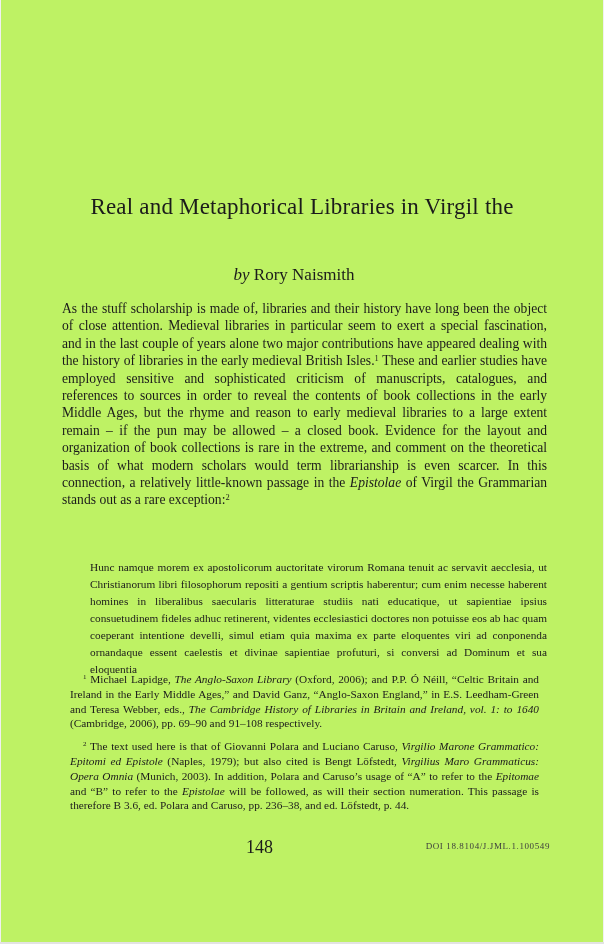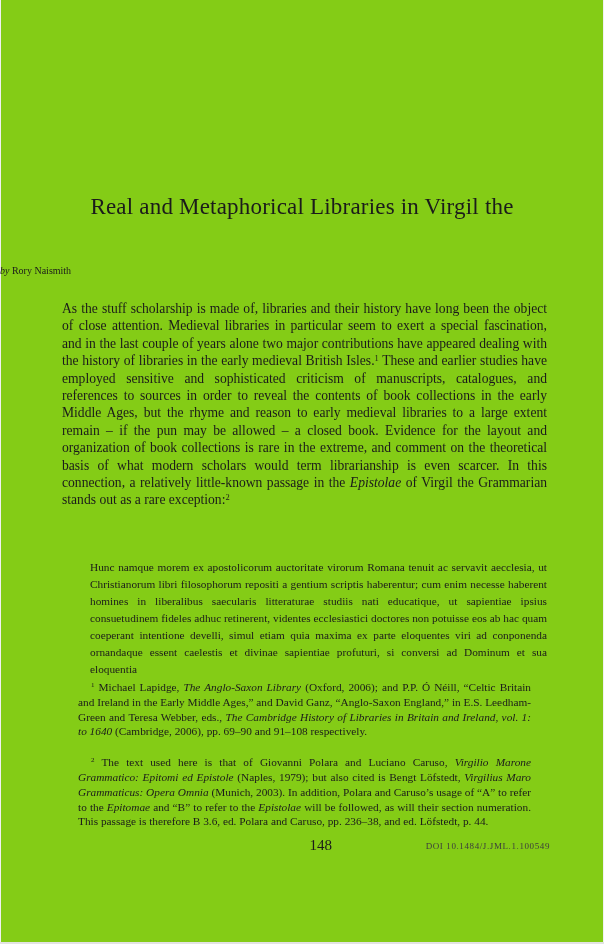--- a/index.html
+++ b/index.html
@@ -1,38 +1,38 @@
 <!DOCTYPE html>
 <html><head>
 <meta charset="utf-8">
 <style>
   html, body { margin: 0; padding: 0; background: #ffffff; }
   .page {
     position: relative;
     width: 604px;
     height: 944px;
-    background: #84cc16;
+    background: #bef264;
     font-family: "Liberation Serif", serif;
     color: #1b1b1b;
     box-shadow: inset 0 -2px 0 #e3e3e3, inset 1px 0 0 #f0f0f0, inset -1px 0 0 #f0f0f0;
     overflow: hidden;
   }
   .title {
     position: absolute;
     top: 191px; left: 0; right: 0;
     text-align: center;
     font-size: 23px;
     line-height: 32px;
     letter-spacing: 0.2px;
   }
   .byline {
     position: absolute;
     top: 265px; left: 0; right: 16px;
-    text-align: left;
-    font-size: 10px;
+    text-align: center;
+    font-size: 17px;
   }
   .body-par {
     position: absolute;
     top: 300px; left: 62px;
     width: 485px;
     font-size: 13.6px;
     line-height: 17.4px;
     text-align: justify;
   }
   .block-quote {
@@ -44,34 +44,34 @@
     text-align: justify;
   }
   .footnotes {
     position: absolute;
     top: 664px; left: 62px;
     width: 485px;
     font-size: 11.3px;
     line-height: 14.8px;
     text-align: justify;
   }
-  .footnote { text-indent: 13px; margin: 16px; }
+  .footnote { text-indent: 13px; margin: 8px; }
   sup {
     font-size: 0.62em;
     line-height: 0;
     vertical-align: baseline;
     position: relative;
     top: -0.55em;
   }
   .page-number {
     position: absolute;
     top: 837px; left: 246px;
     width: 86px;
-    text-align: right;
-    font-size: 15px;
+    text-align: left;
+    font-size: 18px;
   }
   .doi {
     position: absolute;
     top: 841px; right: 54px;
     font-size: 9px;
     letter-spacing: 0.6px;
     color: #3d3d3d;
   }
 </style>
 </head>
@@ -89,15 +89,15 @@
 
   <blockquote class="block-quote" style="margin:0;"><span>Hunc namque morem ex apostolicorum auctoritate virorum Romana tenuit ac servavit aecclesia, ut Christianorum libri filosophorum repositi a gentium scriptis haberentur; cum enim necesse haberent homines in liberalibus saecularis litteraturae studiis nati educatique, ut sapientiae ipsius consuetudinem fideles adhuc retinerent, videntes ecclesiastici doctores non potuisse eos ab hac quam coeperant intentione develli, simul etiam quia maxima ex parte eloquentes viri ad conponenda ornandaque essent caelestis et divinae sapientiae profuturi, si conversi ad Dominum et sua eloquentia</span></blockquote>
 
   <div class="footnotes">
     <p class="footnote"><sup>1</sup><span> Michael Lapidge, </span><span style="font-style: italic;">The Anglo-Saxon Library</span><span> (Oxford, 2006); and P.P. Ó Néill, “Celtic Britain and Ireland in the Early Middle Ages,” and David Ganz, “Anglo-Saxon England,” in E.S. Leedham-Green and Teresa Webber, eds., </span><span style="font-style: italic;">The Cambridge History of Libraries in Britain and Ireland, vol. 1: to 1640</span><span> (Cambridge, 2006), pp. 69–90 and 91–108 respectively.</span></p>
     <p class="footnote"><sup>2</sup><span> The text used here is that of Giovanni Polara and Luciano Caruso, </span><span style="font-style: italic;">Virgilio Marone Grammatico: Epitomi ed Epistole</span><span> (Naples, 1979); but also cited is Bengt Löfstedt, </span><span style="font-style: italic;">Virgilius Maro Grammaticus: Opera Omnia</span><span> (Munich, 2003). In addition, Polara and Caruso’s usage of “A” to refer to the </span><span style="font-style: italic;">Epitomae</span><span> and “B” to refer to the </span><span style="font-style: italic;">Epistolae</span><span> will be followed, as will their section numeration. This passage is therefore B 3.6, ed. Polara and Caruso, pp. 236–38, and ed. Löfstedt, p. 44.</span></p>
   </div>
 
   <div class="page-number">148</div>
 
-  <div class="doi">DOI 10.1484/J.JML.1.100549</div>
+  <div class="doi">DOI 18.8104/J.JML.1.100549</div>
 
 </div>
 
 </body></html>

